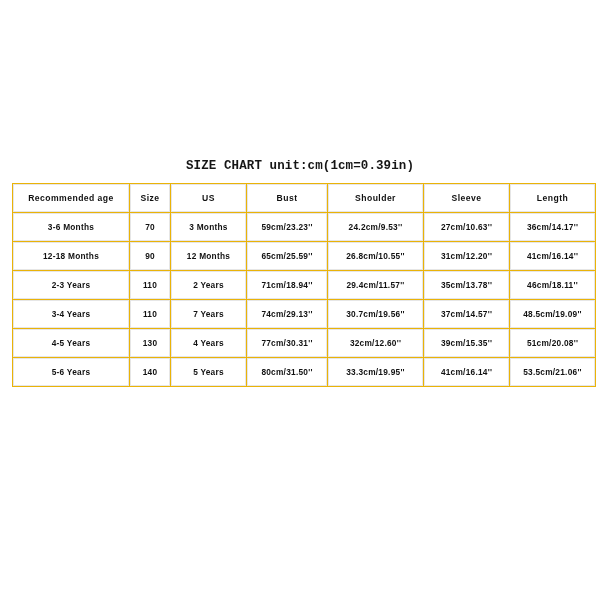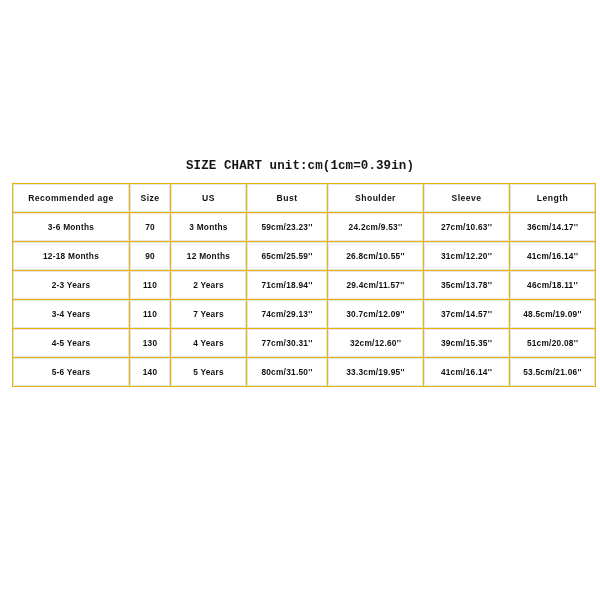--- a/index.html
+++ b/index.html
@@ -141,21 +141,21 @@
           <td>71cm/18.94''</td>
           <td>29.4cm/11.57''</td>
           <td>35cm/13.78''</td>
           <td>46cm/18.11''</td>
         </tr>
         <tr>
           <td>3-4 Years</td>
           <td>110</td>
           <td>7 Years</td>
           <td>74cm/29.13''</td>
-          <td>30.7cm/12.09''</td>
+          <td>30.7cm/19.56''</td>
           <td>37cm/14.57''</td>
           <td>48.5cm/19.09''</td>
         </tr>
         <tr>
           <td>4-5 Years</td>
           <td>130</td>
           <td>4 Years</td>
           <td>77cm/30.31''</td>
           <td>32cm/12.60''</td>
           <td>39cm/15.35''</td>

